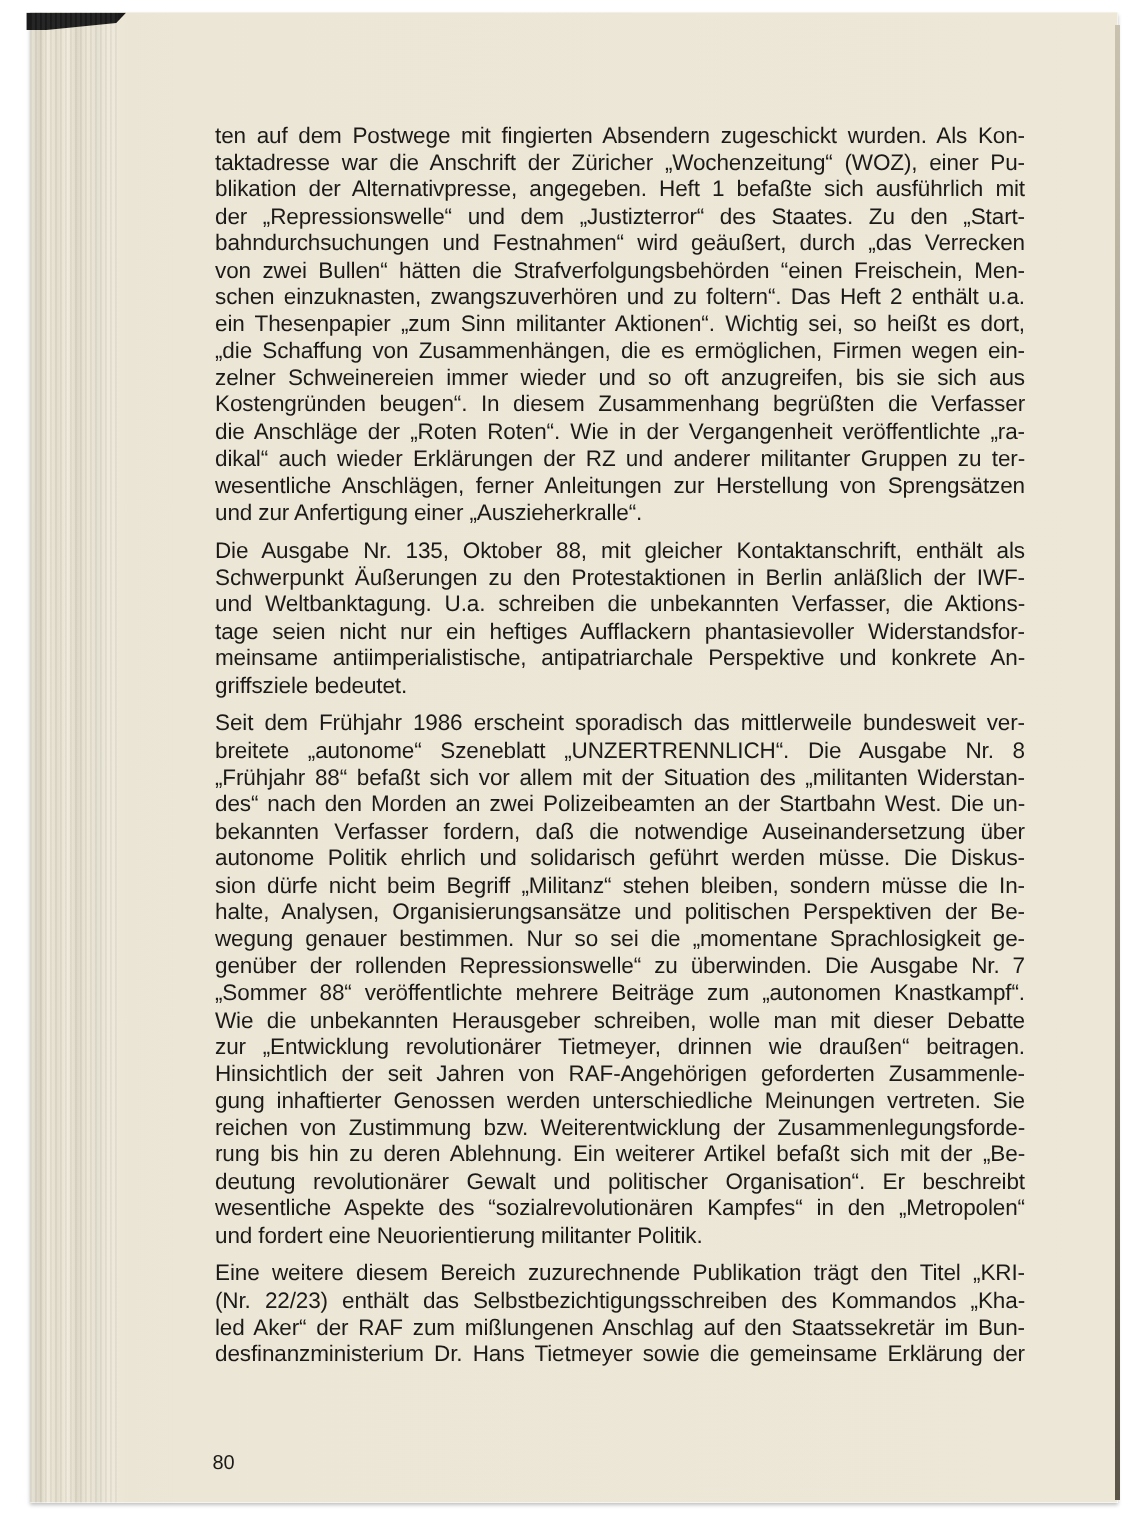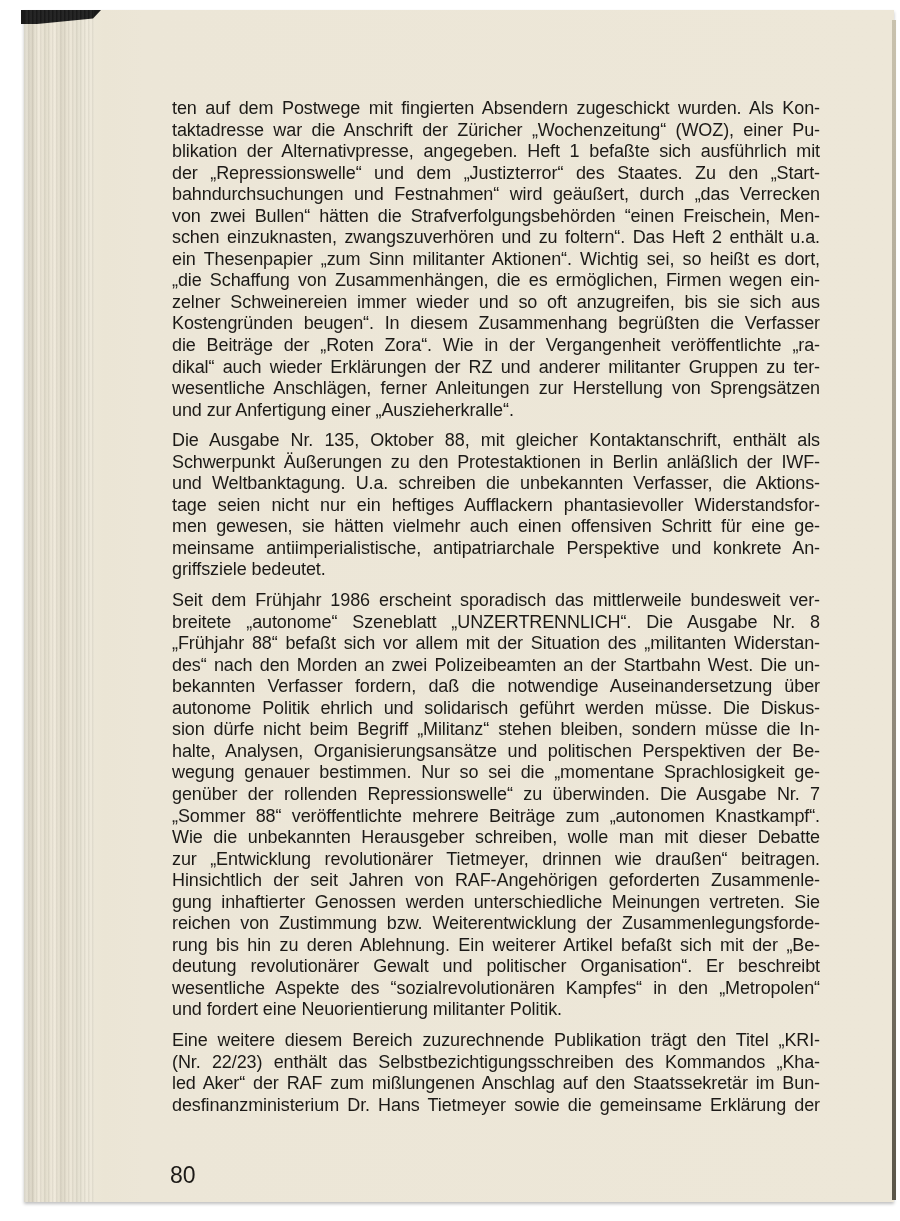--- a/index.html
+++ b/index.html
@@ -26,52 +26,51 @@
   }
   .text {
     position:absolute; left:148px; top:88px; width:648px;
     color:#1c1a17; font-size:18px; line-height:21.55px;
     letter-spacing:-0.1px;
   }
   .para { margin:0 0 9px 0; }
   .line { display:block; white-space:nowrap; text-align:justify; text-align-last:justify; height:21.55px; }
   .line.last { text-align-last:left; }
   .page-number {
-    position:absolute; left:146px; top:1152px; font-size:23px; color:#1c1a17;
+    position:absolute; left:146px; top:1152px; font-size:16px; color:#1c1a17;
   }
 </style>
 </head>
 <body>
 
 <div class="page">
   <div class="spine"></div>
   <div class="text" id="body-text">
       <div class="para">
         <span class="line">ten auf dem Postwege mit fingierten Absendern zugeschickt wurden. Als Kon-</span>
         <span class="line">taktadresse war die Anschrift der Züricher „Wochenzeitung“ (WOZ), einer Pu-</span>
         <span class="line">blikation der Alternativpresse, angegeben. Heft 1 befaßte sich ausführlich mit</span>
         <span class="line">der „Repressionswelle“ und dem „Justizterror“ des Staates. Zu den „Start-</span>
         <span class="line">bahndurchsuchungen und Festnahmen“ wird geäußert, durch „das Verrecken</span>
         <span class="line">von zwei Bullen“ hätten die Strafverfolgungsbehörden “einen Freischein, Men-</span>
         <span class="line">schen einzuknasten, zwangszuverhören und zu foltern“. Das Heft 2 enthält u.a.</span>
         <span class="line">ein Thesenpapier „zum Sinn militanter Aktionen“. Wichtig sei, so heißt es dort,</span>
         <span class="line">„die Schaffung von Zusammenhängen, die es ermöglichen, Firmen wegen ein-</span>
         <span class="line">zelner Schweinereien immer wieder und so oft anzugreifen, bis sie sich aus</span>
         <span class="line">Kostengründen beugen“. In diesem Zusammenhang begrüßten die Verfasser</span>
-        <span class="line">die Beiträge der „Roten Zora“. Wie in der Vergangenheit veröffentlichte „ra-</span>
+        <span class="line">die Anschläge der „Roten Roten“. Wie in der Vergangenheit veröffentlichte „ra-</span>
         <span class="line">dikal“ auch wieder Erklärungen der RZ und anderer militanter Gruppen zu ter-</span>
         <span class="line">wesentliche Anschlägen, ferner Anleitungen zur Herstellung von Sprengsätzen</span>
         <span class="line last">und zur Anfertigung einer „Auszieherkralle“.</span>
       </div>
       <div class="para">
         <span class="line">Die Ausgabe Nr. 135, Oktober 88, mit gleicher Kontaktanschrift, enthält als</span>
         <span class="line">Schwerpunkt Äußerungen zu den Protestaktionen in Berlin anläßlich der IWF-</span>
         <span class="line">und Weltbanktagung. U.a. schreiben die unbekannten Verfasser, die Aktions-</span>
         <span class="line">tage seien nicht nur ein heftiges Aufflackern phantasievoller Widerstandsfor-</span>
-        <span class="line">men gewesen, sie hätten vielmehr auch einen offensiven Schritt für eine ge-</span>
         <span class="line">meinsame antiimperialistische, antipatriarchale Perspektive und konkrete An-</span>
         <span class="line last">griffsziele bedeutet.</span>
       </div>
       <div class="para">
         <span class="line">Seit dem Frühjahr 1986 erscheint sporadisch das mittlerweile bundesweit ver-</span>
         <span class="line">breitete „autonome“ Szeneblatt „UNZERTRENNLICH“. Die Ausgabe Nr. 8</span>
         <span class="line">„Frühjahr 88“ befaßt sich vor allem mit der Situation des „militanten Widerstan-</span>
         <span class="line">des“ nach den Morden an zwei Polizeibeamten an der Startbahn West. Die un-</span>
         <span class="line">bekannten Verfasser fordern, daß die notwendige Auseinandersetzung über</span>
         <span class="line">autonome Politik ehrlich und solidarisch geführt werden müsse. Die Diskus-</span>

